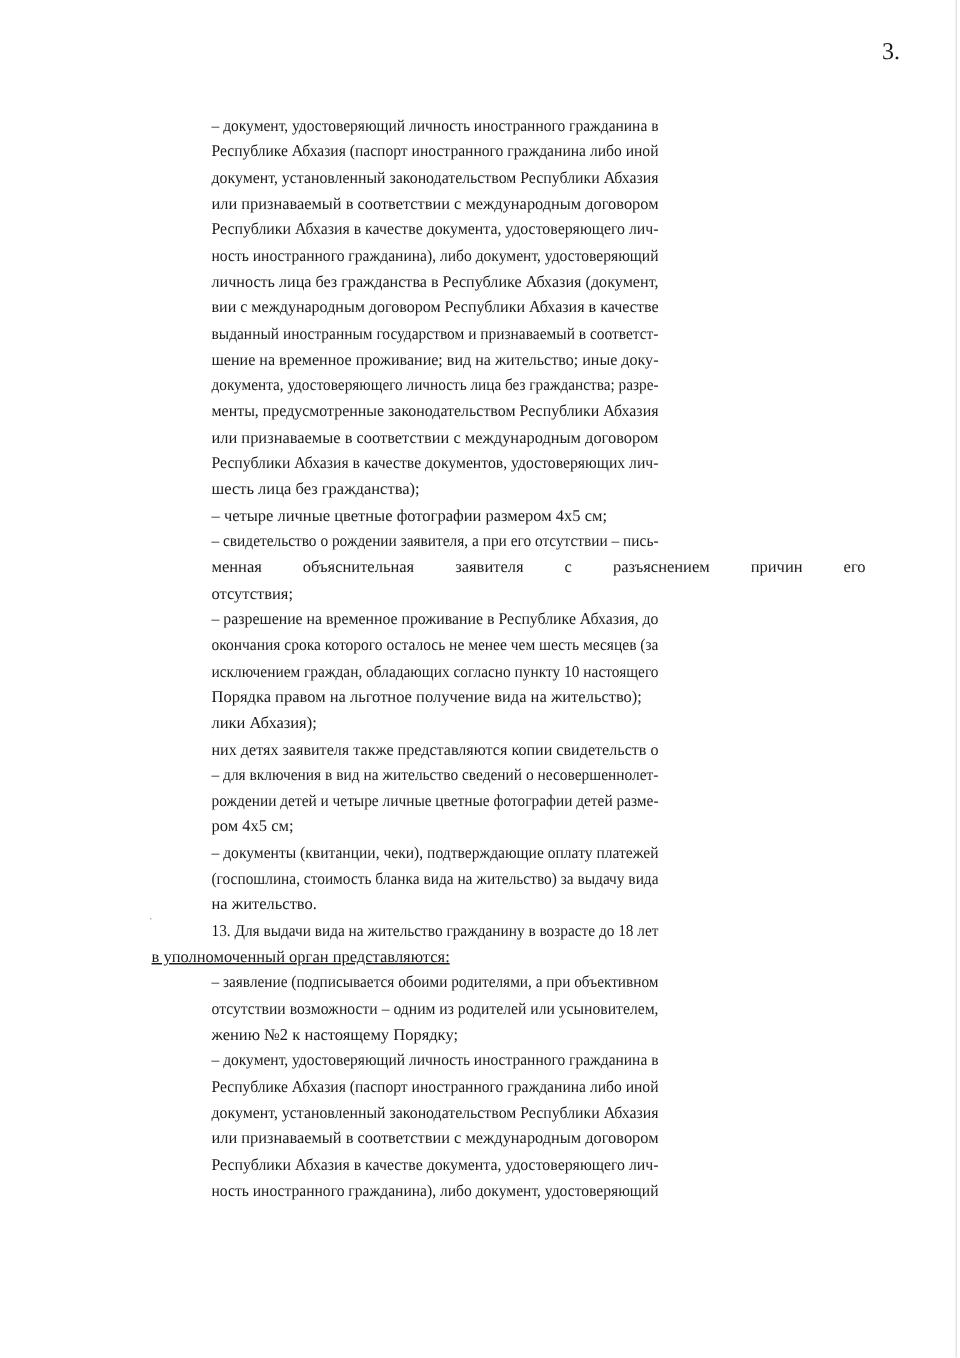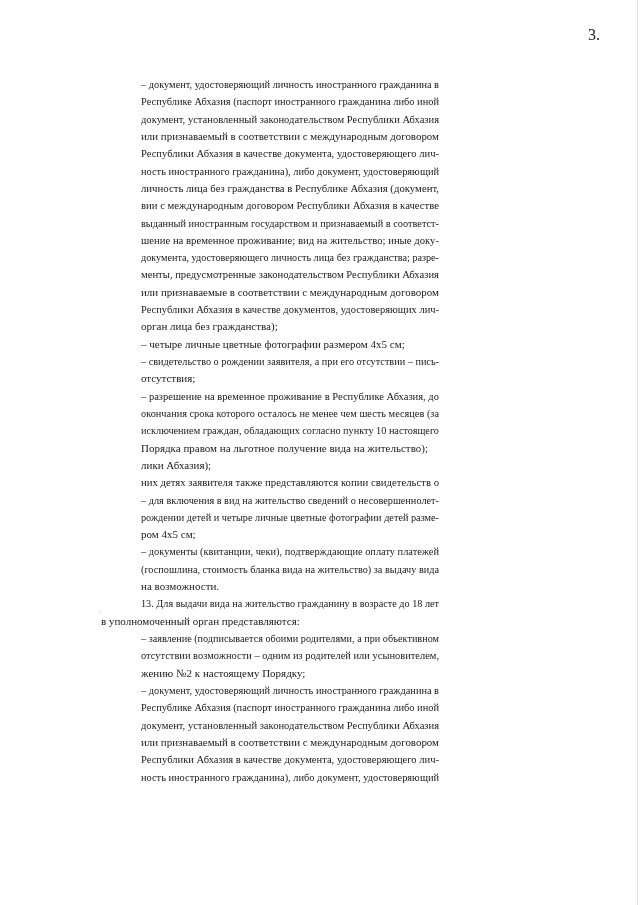--- a/index.html
+++ b/index.html
@@ -16,21 +16,21 @@
     .dot { position: absolute; left: 100px; top: 612px; width: 1px; height: 1px; background: #bbb; }
     .body-text {
       position: absolute; left: 101px; top: 76px; width: 476px;
       font-size: 11px; line-height: 17.32px; text-align: justify;
     }
     .line {
       display: block; white-space: nowrap; text-align: justify; text-align-last: justify;
       padding-left: 40px; height: 17.32px;
     }
     .line.last { text-align-last: left; }
-    .line.flush { padding-left: 0; }
+    .line.flush { padding-left: 0; text-decoration: underline; }
   </style>
 </head>
 <body>
 
 <div class="edge-line"></div>
 <div class="dot"></div>
 
 <div class="page-number">3.</div>
 
 <div class="body-text" id="body-text">
@@ -41,36 +41,37 @@
     <span class="line"><span style="display: inline-block; transform: scaleX(0.959461); transform-origin: left center;">Республики Абхазия в качестве документа, удостоверяющего лич-</span></span>
     <span class="line"><span style="display: inline-block; transform: scaleX(0.944106); transform-origin: left center;">ность иностранного гражданина), либо документ, удостоверяющий</span></span>
     <span class="line"><span style="display: inline-block; transform: scaleX(0.977305); transform-origin: left center;">личность лица без гражданства в Республике Абхазия (документ,</span></span>
     <span class="line"><span style="display: inline-block; transform: scaleX(0.971926); transform-origin: left center;">вии с международным договором Республики Абхазия в качестве</span></span>
     <span class="line"><span style="display: inline-block; transform: scaleX(0.935748); transform-origin: left center;">выданный иностранным государством и признаваемый в соответст-</span></span>
     <span class="line"><span style="display: inline-block; transform: scaleX(0.973146); transform-origin: left center;">шение на временное проживание; вид на жительство; иные доку-</span></span>
     <span class="line"><span style="display: inline-block; transform: scaleX(0.925199); transform-origin: left center;">документа, удостоверяющего личность лица без гражданства; разре-</span></span>
     <span class="line"><span style="display: inline-block; transform: scaleX(0.965102); transform-origin: left center;">менты, предусмотренные законодательством Республики Абхазия</span></span>
     <span class="line"><span style="display: inline-block; transform: scaleX(0.995114); transform-origin: left center;">или признаваемые в соответствии с международным договором</span></span>
     <span class="line"><span style="display: inline-block; transform: scaleX(0.952387); transform-origin: left center;">Республики Абхазия в качестве документов, удостоверяющих лич-</span></span>
-    <span class="line last"><span>орган лица без гражданства);</span></span>
+    <span class="line last"><span>шесть лица без гражданства);</span></span>
     <span class="line last"><span>– четыре личные цветные фотографии размером 4х5 см;</span></span>
     <span class="line"><span style="display: inline-block; transform: scaleX(0.93122); transform-origin: left center;">– свидетельство о рождении заявителя, а при его отсутствии – пись-</span></span>
+    <span class="line"><span style="word-spacing: 0px;">менная объяснительная заявителя с разъяснением причин его</span></span>
     <span class="line last"><span>отсутствия;</span></span>
     <span class="line"><span style="display: inline-block; transform: scaleX(0.958769); transform-origin: left center;">– разрешение на временное проживание в Республике Абхазия, до</span></span>
     <span class="line"><span style="display: inline-block; transform: scaleX(0.939244); transform-origin: left center;">окончания срока которого осталось не менее чем шесть месяцев (за</span></span>
     <span class="line"><span style="display: inline-block; transform: scaleX(0.932246); transform-origin: left center;">исключением граждан, обладающих согласно пункту 10 настоящего</span></span>
     <span class="line last"><span>Порядка правом на льготное получение вида на жительство);</span></span>
     <span class="line last"><span>лики Абхазия);</span></span>
     <span class="line"><span style="display: inline-block; transform: scaleX(0.976142); transform-origin: left center;">них детях заявителя также представляются копии свидетельств о</span></span>
     <span class="line"><span style="display: inline-block; transform: scaleX(0.934901); transform-origin: left center;">– для включения в вид на жительство сведений о несовершеннолет-</span></span>
     <span class="line"><span style="display: inline-block; transform: scaleX(0.931531); transform-origin: left center;">рождении детей и четыре личные цветные фотографии детей разме-</span></span>
     <span class="line last"><span>ром 4х5 см;</span></span>
     <span class="line"><span style="display: inline-block; transform: scaleX(0.943404); transform-origin: left center;">– документы (квитанции, чеки), подтверждающие оплату платежей</span></span>
     <span class="line"><span style="display: inline-block; transform: scaleX(0.931997); transform-origin: left center;">(госпошлина, стоимость бланка вида на жительство) за выдачу вида</span></span>
-    <span class="line last"><span>на возможности.</span></span>
+    <span class="line last"><span>на жительство.</span></span>
     <span class="line"><span style="display: inline-block; transform: scaleX(0.928524); transform-origin: left center;">13. Для выдачи вида на жительство гражданину в возрасте до 18 лет</span></span>
     <span class="line flush last"><span>в уполномоченный орган представляются:</span></span>
     <span class="line"><span style="display: inline-block; transform: scaleX(0.927505); transform-origin: left center;">– заявление (подписывается обоими родителями, а при объективном</span></span>
     <span class="line"><span style="display: inline-block; transform: scaleX(0.949503); transform-origin: left center;">отсутствии возможности – одним из родителей или усыновителем,</span></span>
     <span class="line last"><span>жению №2 к настоящему Порядку;</span></span>
     <span class="line"><span style="display: inline-block; transform: scaleX(0.93975); transform-origin: left center;">– документ, удостоверяющий личность иностранного гражданина в</span></span>
     <span class="line"><span style="display: inline-block; transform: scaleX(0.945225); transform-origin: left center;">Республике Абхазия (паспорт иностранного гражданина либо иной</span></span>
     <span class="line"><span style="display: inline-block; transform: scaleX(0.959824); transform-origin: left center;">документ, установленный законодательством Республики Абхазия</span></span>
     <span class="line"><span style="display: inline-block; transform: scaleX(0.99179); transform-origin: left center;">или признаваемый в соответствии с международным договором</span></span>
     <span class="line"><span style="display: inline-block; transform: scaleX(0.959461); transform-origin: left center;">Республики Абхазия в качестве документа, удостоверяющего лич-</span></span>

